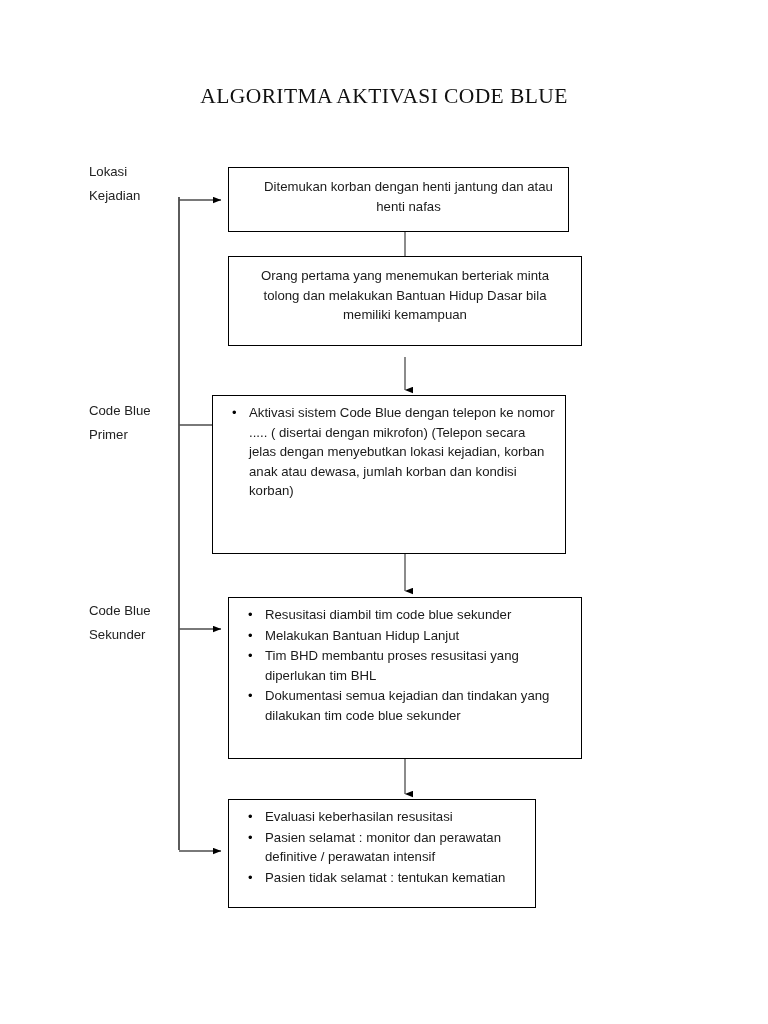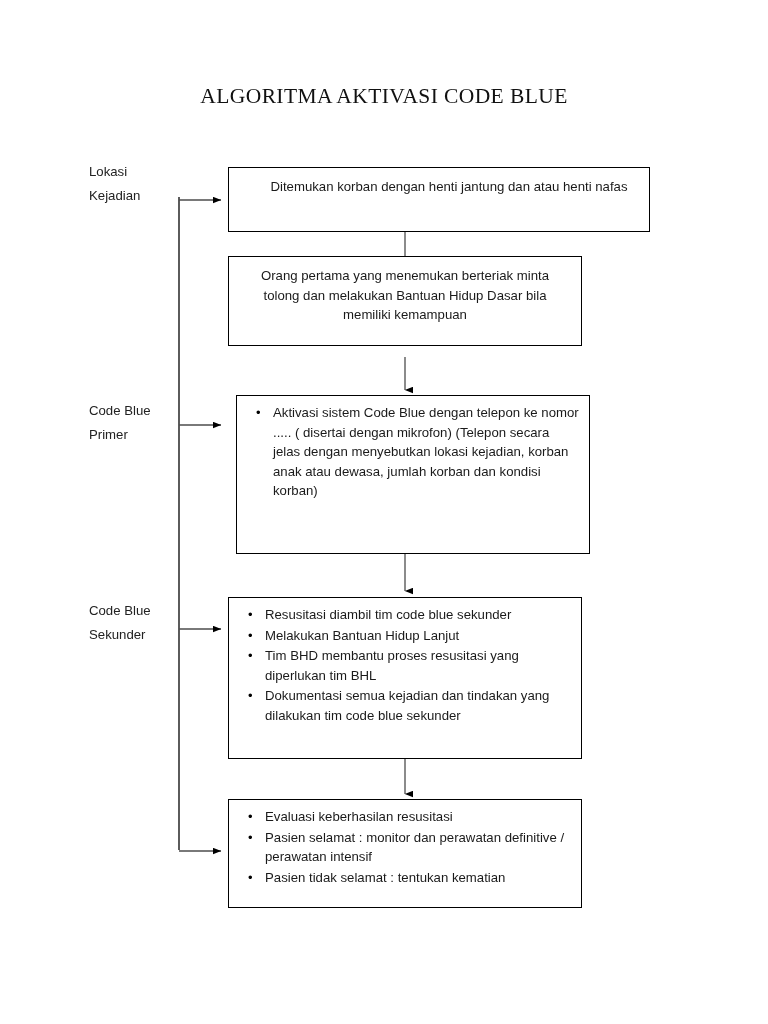--- a/index.html
+++ b/index.html
@@ -152,48 +152,48 @@
   <div class="lane-label" style="top:399px;">
     <div>Code Blue</div>
     <div>Primer</div>
   </div>
 
   <div class="lane-label" style="top:599px;">
     <div>Code Blue</div>
     <div>Sekunder</div>
   </div>
 
-  <div class="node centered" style="left:228px; top:167px; width:422px; height:65px;padding-left:20px;">
+  <div class="node centered" style="left:228px; top:167px; width:341px; height:65px;padding-left:20px;">
     <div class="node-inner">Ditemukan korban dengan henti jantung dan atau henti nafas</div>
   </div>
 
   <div class="node centered" style="left:228px; top:256px; width:354px; height:90px;">
     <div class="node-inner">Orang pertama yang menemukan berteriak minta tolong dan melakukan Bantuan Hidup Dasar bila memiliki kemampuan</div>
   </div>
 
-  <div class="node bulleted" style="left:236px; top:395px; width:354px; height:159px;">
+  <div class="node bulleted" style="left:212px; top:395px; width:354px; height:159px;">
     <div class="node-inner">
       <ul class="bullets">
         <li>Aktivasi sistem Code Blue dengan telepon ke nomor ..... ( disertai dengan mikrofon) (Telepon secara jelas dengan menyebutkan lokasi kejadian, korban anak atau dewasa, jumlah korban dan kondisi korban)</li>
       </ul>
     </div>
   </div>
 
   <div class="node bulleted" style="left:228px; top:597px; width:354px; height:162px;">
     <div class="node-inner">
       <ul class="bullets">
         <li>Resusitasi diambil tim code blue sekunder</li>
         <li>Melakukan Bantuan Hidup Lanjut</li>
         <li>Tim BHD membantu proses resusitasi yang diperlukan tim BHL</li>
         <li>Dokumentasi semua kejadian dan tindakan yang dilakukan tim code blue sekunder</li>
       </ul>
     </div>
   </div>
 
-  <div class="node bulleted" style="left:228px; top:799px; width:354px; height:109px;">
+  <div class="node bulleted" style="left:228px; top:799px; width:308px; height:109px;">
     <div class="node-inner">
       <ul class="bullets">
         <li>Evaluasi keberhasilan resusitasi</li>
         <li>Pasien selamat : monitor dan perawatan definitive / perawatan intensif</li>
         <li>Pasien tidak selamat : tentukan kematian</li>
       </ul>
     </div>
   </div>
 
 </div>

